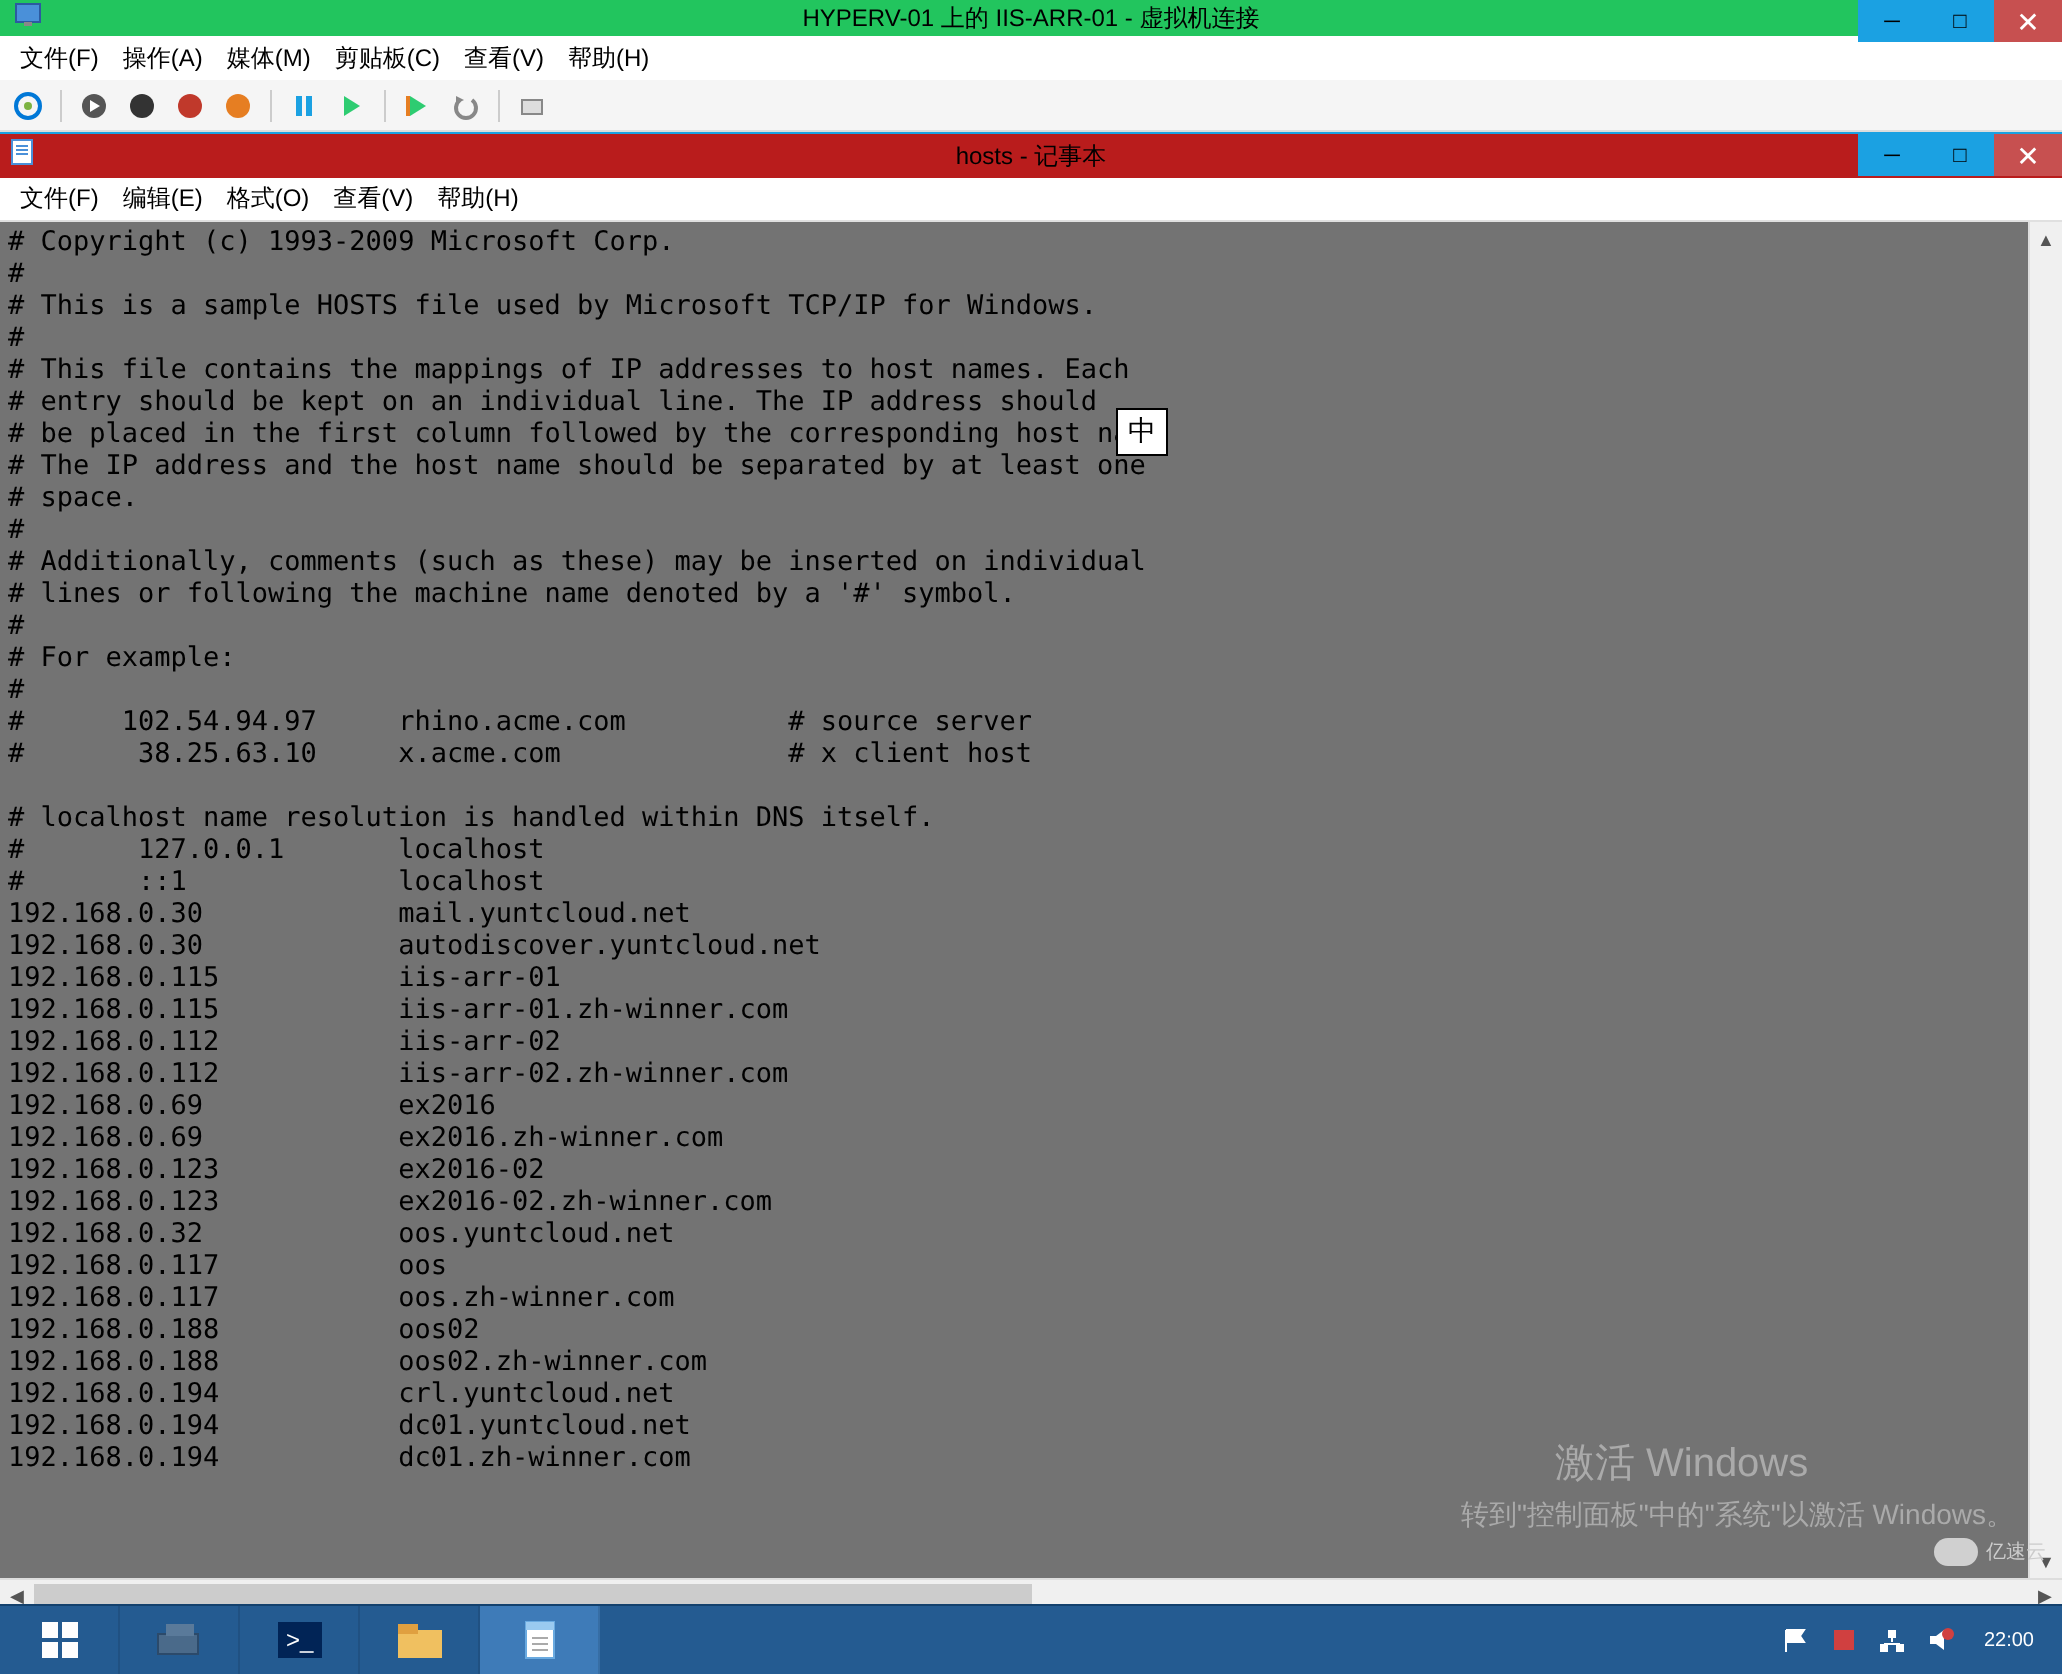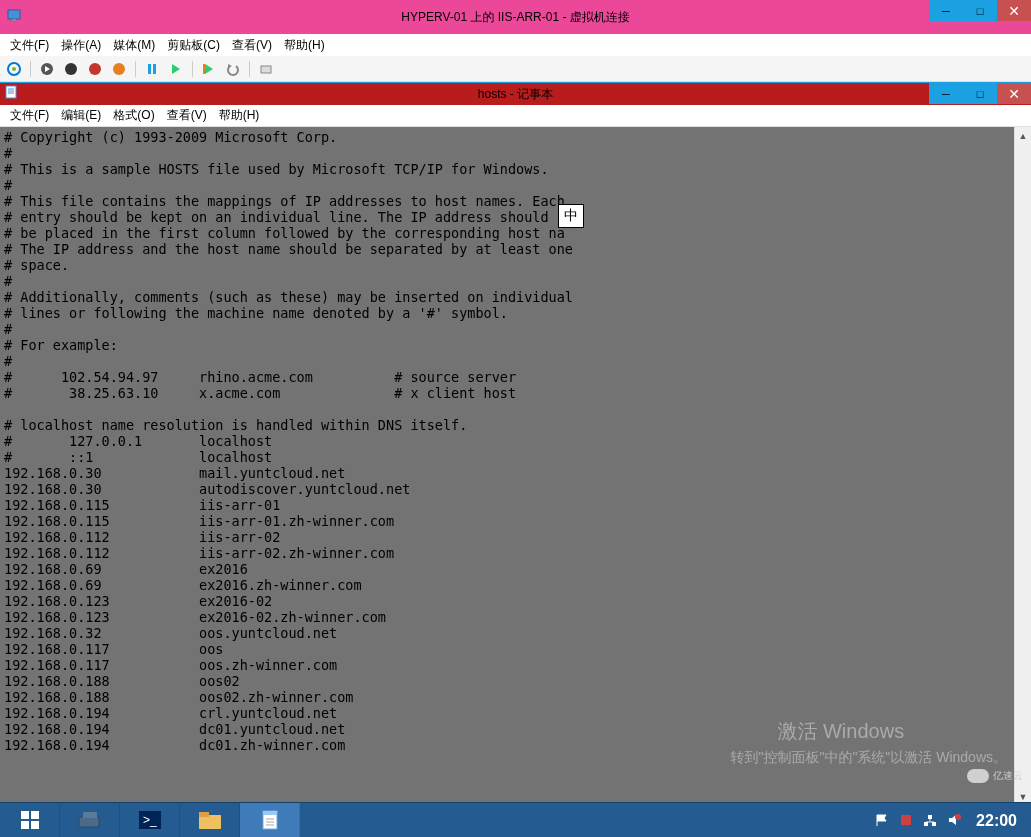--- a/index.html
+++ b/index.html
@@ -1,19 +1,19 @@
 <!DOCTYPE html>
 <html><head>
   <meta charset="utf-8">
   <style>
     * { margin: 0; padding: 0; box-sizing: border-box; font-family: "Microsoft YaHei", Tahoma, sans-serif; }
     body { width: 1031px; height: 837px; background: #1ba1e2; overflow: hidden; position: relative; }
     
     
-    .outer-titlebar { height: 34px; background: #ec4899; display: flex; align-items: center; justify-content: center; position: relative; }
+    .outer-titlebar { height: 18px; background: #22c55e; display: flex; align-items: center; justify-content: center; position: relative; }
     .outer-titlebar .icon-group { position: absolute; left: 6px; display: flex; align-items: center; gap: 4px; }
     .outer-title { color: #000; font-size: 12px; text-align: center; }
     .outer-controls { position: absolute; right: 0; top: 0; display: flex; }
     .winbtn { width: 34px; height: 21px; display: flex; align-items: center; justify-content: center; font-size: 11px; }
     .winbtn.close { background: #c75050; color: #fff; font-size: 14px; }
     .winbtn.min { background: #1ba1e2; color: #000; }
     .winbtn.max { background: #1ba1e2; color: #000; }
     
     
     .outer-menu { height: 22px; background: #fff; display: flex; align-items: center; padding: 0 4px; font-size: 12px; color: #000; }
@@ -52,21 +52,21 @@
     .watermark .wm-title { font-size: 20px; margin-bottom: 4px; margin-left: 47px; }
     .cloud-wm { position: absolute; right: 8px; bottom: 54px; color: #ccc; font-size: 10px; display: flex; align-items: center; gap: 4px; }
     .cloud-wm .cloud { width: 22px; height: 14px; background: #d0d0d0; border-radius: 8px; position: relative; }
     
     
     .taskbar { position: absolute; bottom: 0; left: 0; right: 0; height: 35px; background: #245b91; display: flex; align-items: stretch; border-top: 1px solid #13416d; }
     .task-btn { width: 60px; display: flex; align-items: center; justify-content: center; border-right: 1px solid rgba(0,0,0,0.1); }
     .task-btn.active { background: #3e7bb8; }
     .tray { margin-left: auto; display: flex; align-items: center; padding: 0 8px; gap: 8px; color: #fff; font-size: 11px; }
     .tray-icon { width: 16px; height: 16px; display: flex; align-items: center; justify-content: center; }
-    .clock { text-align: right; font-size: 16px; line-height: 13px; padding: 0 6px; font-weight: bold; }
+    .clock { text-align: right; font-size: 10px; line-height: 13px; padding: 0 6px; }
     
     
     .icon-svg { width: 16px; height: 16px; }
   </style>
 </head>
 <body>
 
 <div class="outer-titlebar">
   <div class="icon-group">
     <span>

